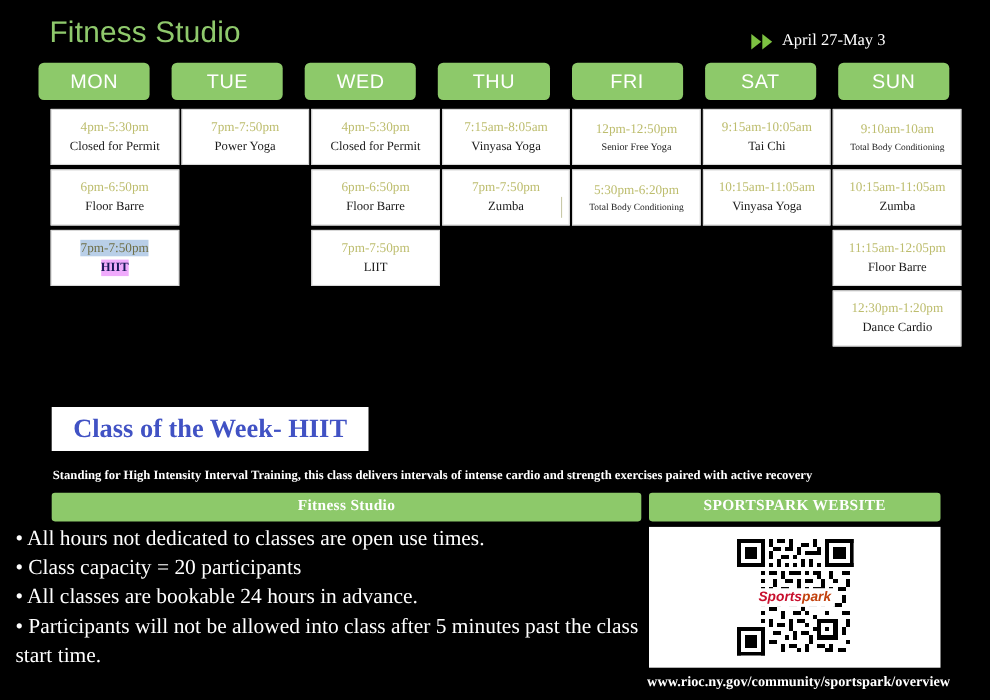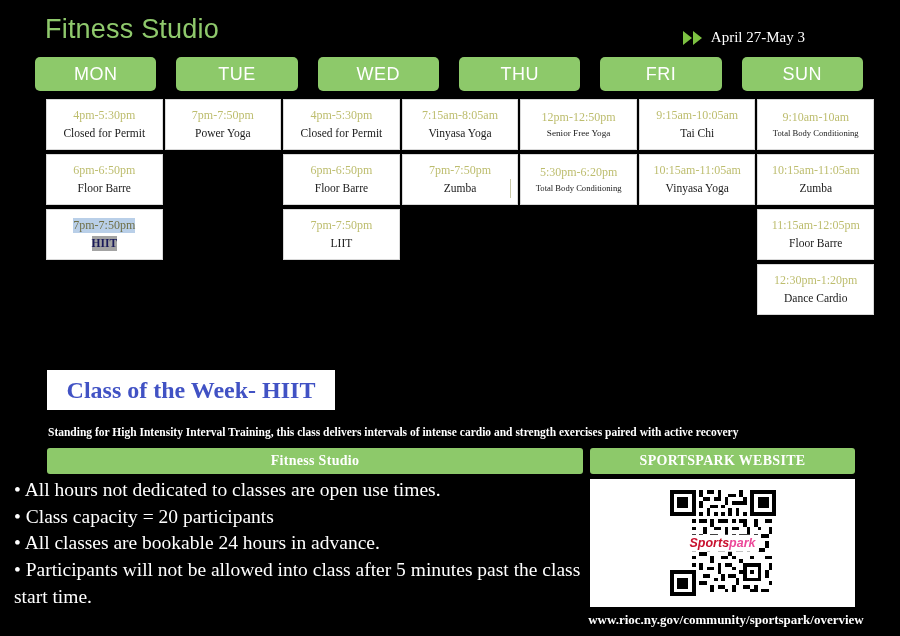--- a/index.html
+++ b/index.html
@@ -128,21 +128,21 @@
   }
   .class-cell.small2 .cell-name {
     font-size: 8.6px;
   }
   
   .class-cell.selected .cell-time {
     background: #b9cfe8;
     color: #6f6f47;
   }
   .class-cell.selected .cell-name {
-    background: #a3a3a3;
+    background: #f0abfc;
     color: #1a1a5a;
     font-weight: bold;
   }
   
   .caret {
     position: absolute;
     right: 6px;
     top: 24px;
     width: 1px;
     height: 19px;
@@ -247,21 +247,21 @@
     background: #ffffff;
     padding: 2px 3px;
     font-family: "Liberation Sans", sans-serif;
     font-size: 12.5px;
     font-style: italic;
     font-weight: bold;
     white-space: nowrap;
     line-height: 1;
   }
   #qr-logo .sports { color: #c8102e; }
-  #qr-logo .park { color: #ec4899; font-weight: bold; }
+  #qr-logo .park { color: #c2410c; font-weight: bold; }
   #site-url {
     position: absolute;
     left: 566px;
     top: 612px;
     width: 320px;
     text-align: center;
     font-family: "Liberation Serif", serif;
     font-size: 13px;
     font-weight: bold;
     color: #ffffff;
@@ -280,20 +280,21 @@
   </span>
   <span id="date-range-text">April 27-May  3</span>
 </div>
 
 <div id="day-header-row">
   <div class="day-header">MON</div>
   <div class="day-header">TUE</div>
   <div class="day-header">WED</div>
   <div class="day-header">THU</div>
   <div class="day-header">FRI</div>
+  <div class="day-header">SAT</div>
   <div class="day-header">SUN</div>
 </div>
 
 <div id="schedule-grid">
     <div class="day-column">
       <div class="class-cell">
         <div class="cell-time">4pm-5:30pm</div>
         <div class="cell-name">Closed for Permit</div>
       </div>
       <div class="class-cell">

